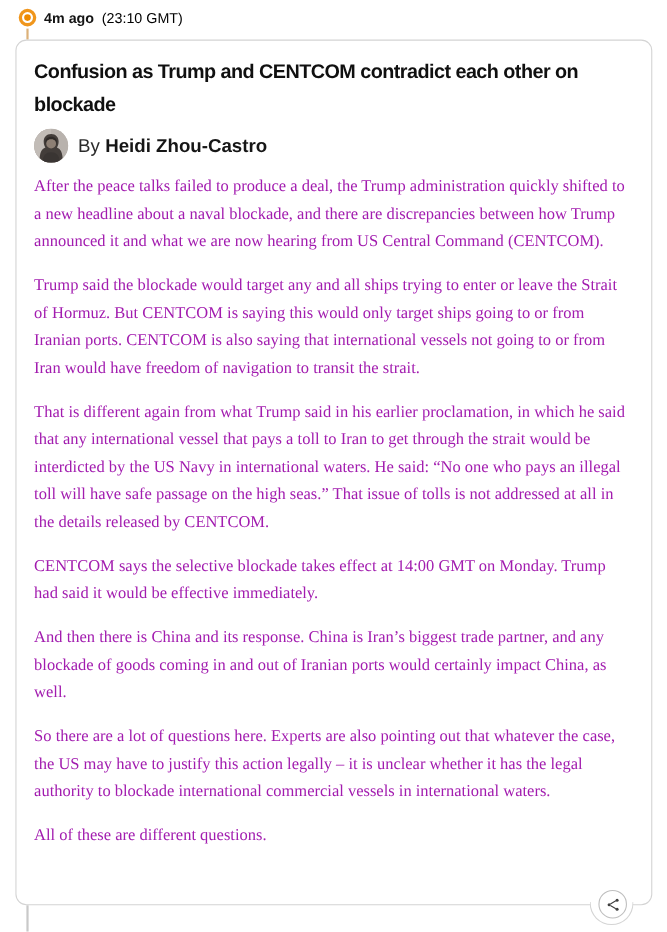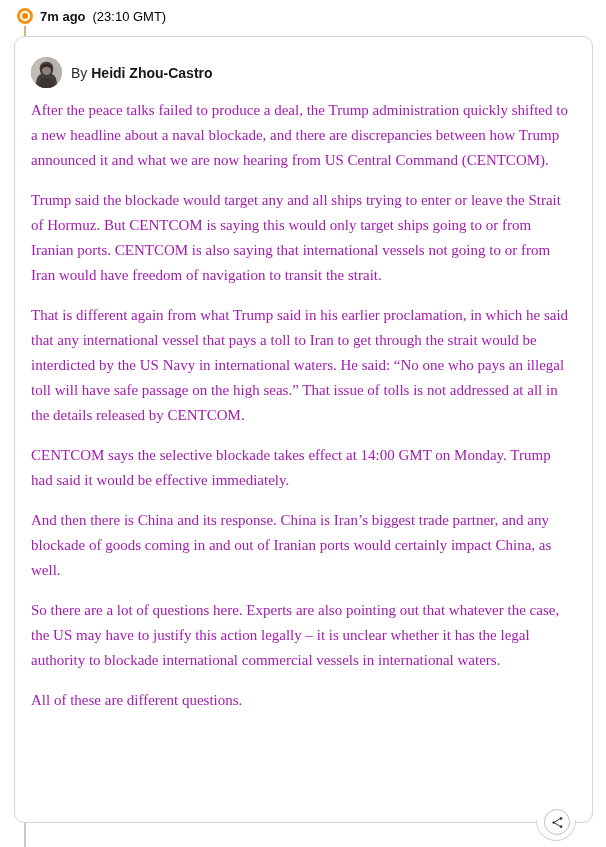--- a/index.html
+++ b/index.html
@@ -40,21 +40,21 @@
   .headline{
     margin:0;font-size:18px;line-height:30px;font-weight:700;
     letter-spacing:-0.5px;color:#101010;
   }
   .byline{display:flex;align-items:center;gap:9px;margin-top:7px;}
   .avatar{
     width:31px;height:31px;border-radius:50%;overflow:hidden;
     background:#bdb7b2;flex:none;
   }
   .avatar svg{display:block;width:100%;height:100%;}
-  .byline-name{font-size:14px;color:#2b2b2b;line-height:16px;}
+  .byline-name{font-size:17px;color:#2b2b2b;line-height:16px;}
   .byline-name b{font-weight:700;color:#161616;}
   .byline-loc{font-size:13px;color:#5d5d5d;line-height:15px;margin-top:3px;}
 
   .article-body{
     margin-top:10px;
     font-family:"Liberation Serif","DejaVu Serif",serif;
     font-size:15px;line-height:25px;color:#a21caf;
     hyphens:auto;-webkit-hyphens:auto;
   }
   .article-body p{margin:0 0 15px;}
@@ -79,27 +79,28 @@
   
   .connector-bottom{
     position:absolute;left:9px;bottom:-25px;width:2px;height:24px;background:#c9c9c9;
   }
 </style>
 </head>
 <body>
 
 <div class="timeline-header">
   <span class="timeline-dot"></span>
-  <span class="time-ago">7m ago</span>
+  <span class="time-ago">4m ago</span>
   <span class="time-gmt">(23:10 GMT)</span>
 </div>
 
 <div class="connector-top"></div>
 
 <article class="card">
+  <h1 class="headline">Confusion as Trump and CENTCOM contradict each other on blockade</h1>
 
   <div class="byline">
     <span class="avatar">
       <svg viewBox="0 0 32 32" aria-hidden="true">
         <rect width="32" height="32" fill="#b8b2ad"></rect>
         <rect width="16" height="32" fill="#c2bcb7"></rect>
         <path d="M16 5c-4.4 0-7 3-7 7 0 2.1.6 4.2 1.6 5.6C7 19 5 22 5 32h22c0-10-2-13-5.6-14.4 1-1.4 1.6-3.5 1.6-5.6 0-4-2.6-7-7-7z" fill="#433d3a"></path>
         <circle cx="16" cy="14" r="4.6" fill="#8d7f74"></circle>
         <path d="M10.5 13.5c0-4 2-6 5.5-6s5.5 2 5.5 6c0 1-.2 2-.5 2.8.8-4-1-6.3-5-6.3s-5.8 2.3-5 6.3c-.3-.8-.5-1.8-.5-2.8z" fill="#2e2a28"></path>
         <path d="M8 32c0-7 3-10 8-10s8 3 8 10z" fill="#3a3533"></path>

